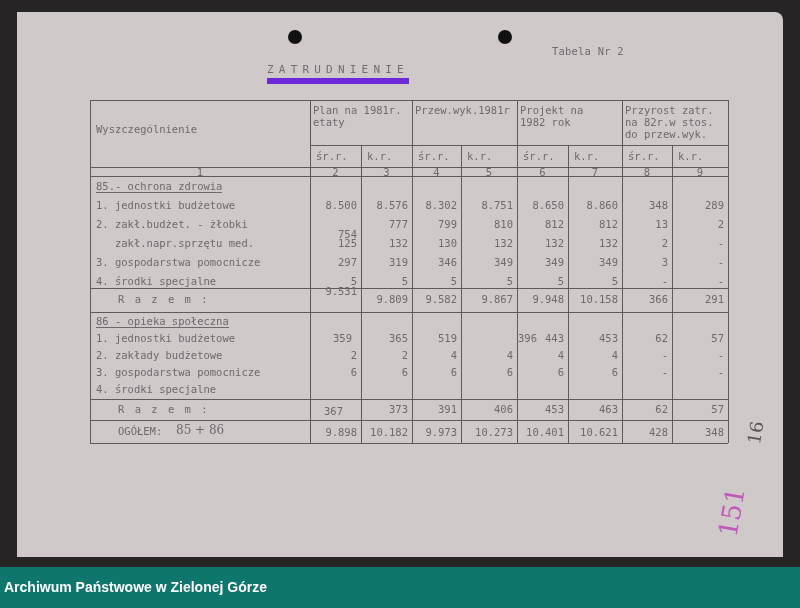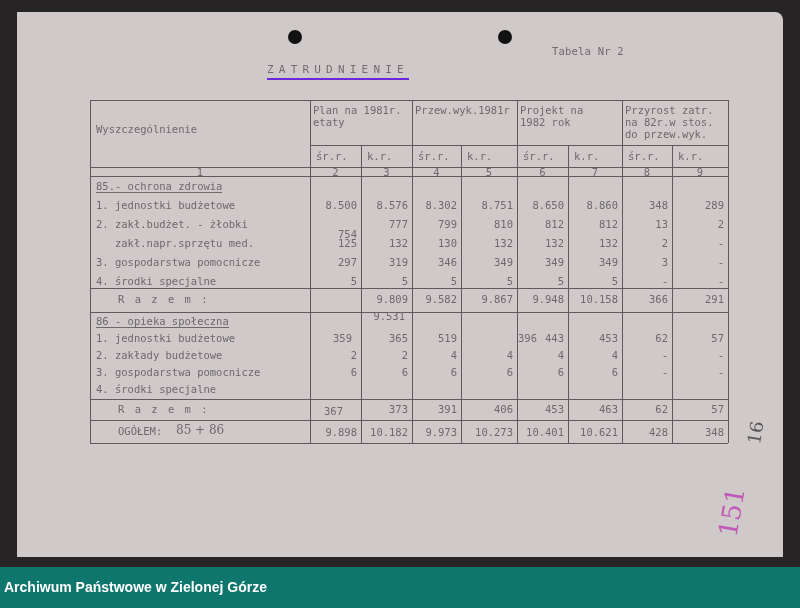--- a/index.html
+++ b/index.html
@@ -1,20 +1,20 @@
 <!DOCTYPE html>
 <html><head>
 <meta charset="utf-8">
 <style>
   html, body { margin:0; padding:0; }
   body { width:800px; height:608px; background:#262424; position:relative; overflow:hidden; font-family:"DejaVu Sans Mono", monospace; }
   .page { position:absolute; left:17px; top:12px; width:766px; height:545px; background:#cfc9c9; border-radius:0 8px 0 0; }
   .hole { position:absolute; width:14px; height:14px; border-radius:50%; background:#111; }
   .typed { position:absolute; color:#6f6a6c; font-size:10.5px; white-space:nowrap; letter-spacing:0.2px; }
-  .title { position:absolute; left:250px; top:51px; color:#716c6e; font-size:11px; letter-spacing:5.2px; border-bottom:2px solid #6d28d9; padding-bottom:2px; }
+  .title { position:absolute; left:250px; top:51px; color:#716c6e; font-size:11px; letter-spacing:5.2px; border-bottom:6px solid #6d28d9; padding-bottom:2px; }
   .tabela { left:535px; top:33px; font-size:10.5px; }
   .vl { position:absolute; width:1px; background:#5f5a5c; }
   .hl { position:absolute; height:1px; background:#5f5a5c; }
   .cell { position:absolute; color:#6e696b; font-size:10.5px; white-space:nowrap; }
   .num { text-align:right; }
   .ctr { text-align:center; }
   .underline { border-bottom:1px solid #6e696b; }
   .footer { position:absolute; left:0; top:567px; width:800px; height:41px; background:#0f766e; }
   .footer-text { position:absolute; left:4px; top:12px; color:#fff; font-family:"Liberation Sans", sans-serif; font-weight:bold; font-size:14px; }
   .hand-pink { position:absolute; color:#c05ab8; font-family:"DejaVu Serif", serif; font-size:26px; transform:rotate(-80deg); }
@@ -119,21 +119,21 @@
       <div class="cell " style="left: 79px; top: 263px; white-space: pre;">4. środki specjalne</div>
       <div class="cell num" style="left: 293px; top: 263px; width: 47px;">5</div>
       <div class="cell num" style="left: 344px; top: 263px; width: 47px;">5</div>
       <div class="cell num" style="left: 395px; top: 263px; width: 45px;">5</div>
       <div class="cell num" style="left: 444px; top: 263px; width: 52px;">5</div>
       <div class="cell num" style="left: 500px; top: 263px; width: 47px;">5</div>
       <div class="cell num" style="left: 551px; top: 263px; width: 50px;">5</div>
       <div class="cell num" style="left: 605px; top: 263px; width: 46px;">-</div>
       <div class="cell num" style="left: 655px; top: 263px; width: 52px;">-</div>
       <div class="cell " style="left: 101px; top: 281px; letter-spacing: 2px;">R a z e m :</div>
-      <div class="cell num" style="left: 293px; top: 298px; width: 47px; padding-left: 48px;">9.531</div>
+      <div class="cell num" style="left: 293px; top: 273px; width: 47px;">9.531</div>
       <div class="cell num" style="left: 344px; top: 281px; width: 47px;">9.809</div>
       <div class="cell num" style="left: 395px; top: 281px; width: 45px;">9.582</div>
       <div class="cell num" style="left: 444px; top: 281px; width: 52px;">9.867</div>
       <div class="cell num" style="left: 500px; top: 281px; width: 47px;">9.948</div>
       <div class="cell num" style="left: 551px; top: 281px; width: 50px;">10.158</div>
       <div class="cell num" style="left: 605px; top: 281px; width: 46px;">366</div>
       <div class="cell num" style="left: 655px; top: 281px; width: 52px;">291</div>
       <div class="cell underline" style="left: 79px; top: 303px;">86 - opieka społeczna</div>
       <div class="cell " style="left: 79px; top: 320px; white-space: pre;">1. jednostki budżetowe</div>
       <div class="cell num" style="left: 288px; top: 320px; width: 47px;">359</div>

